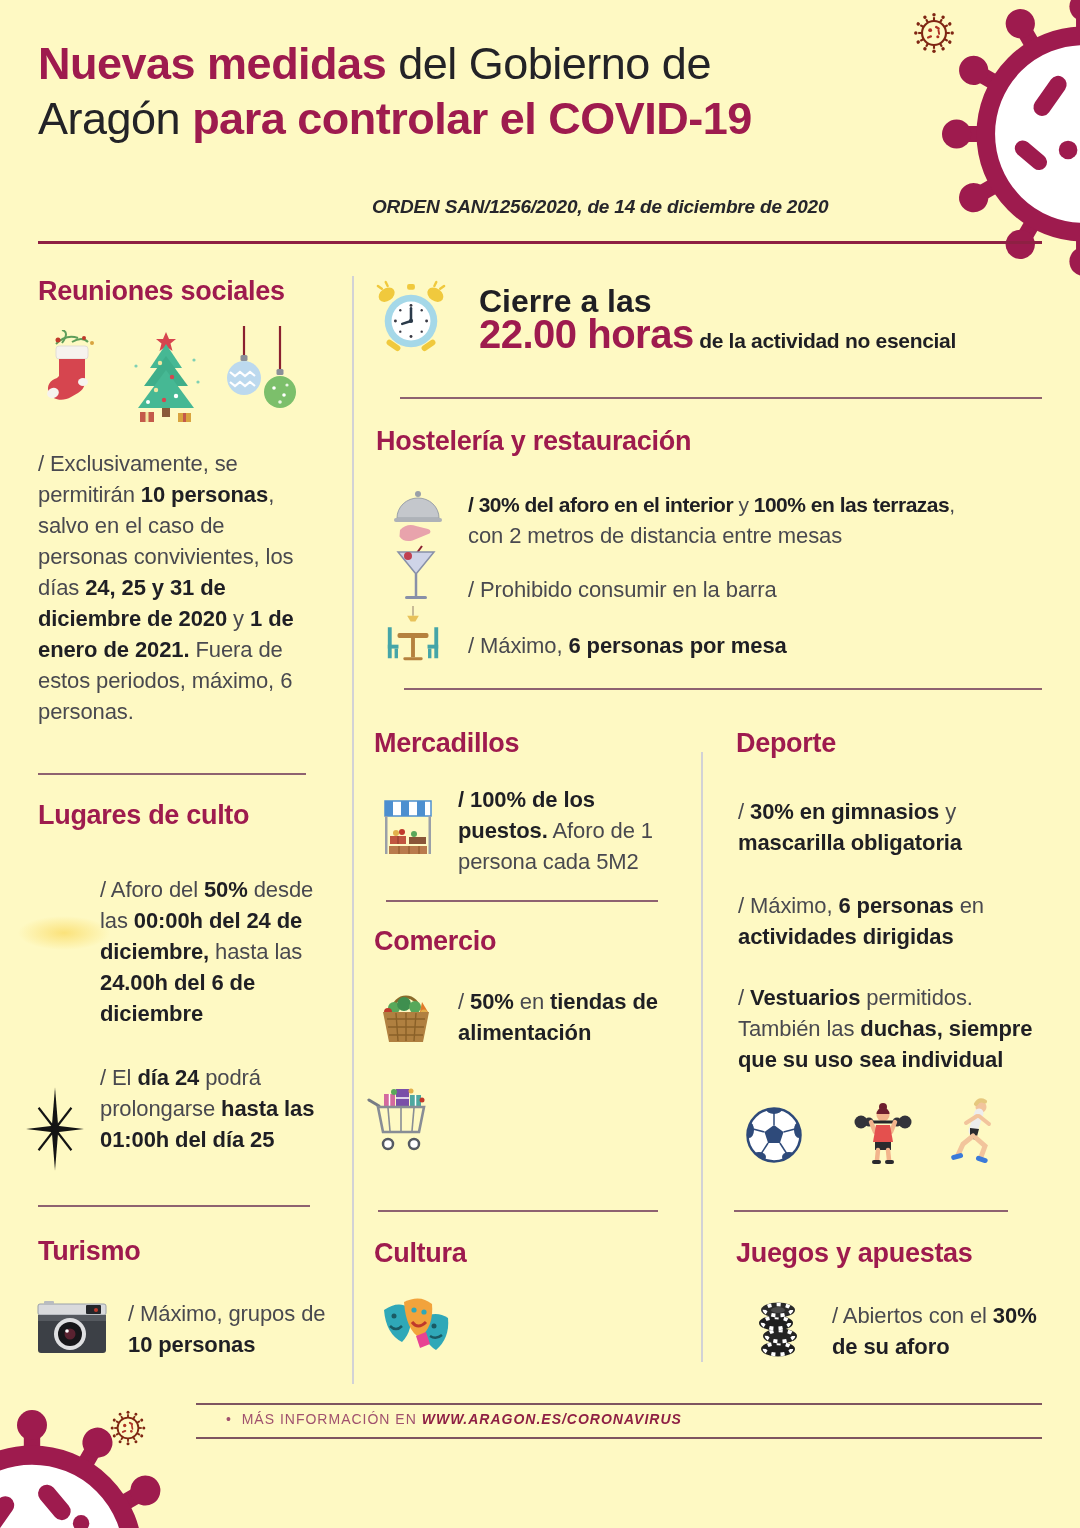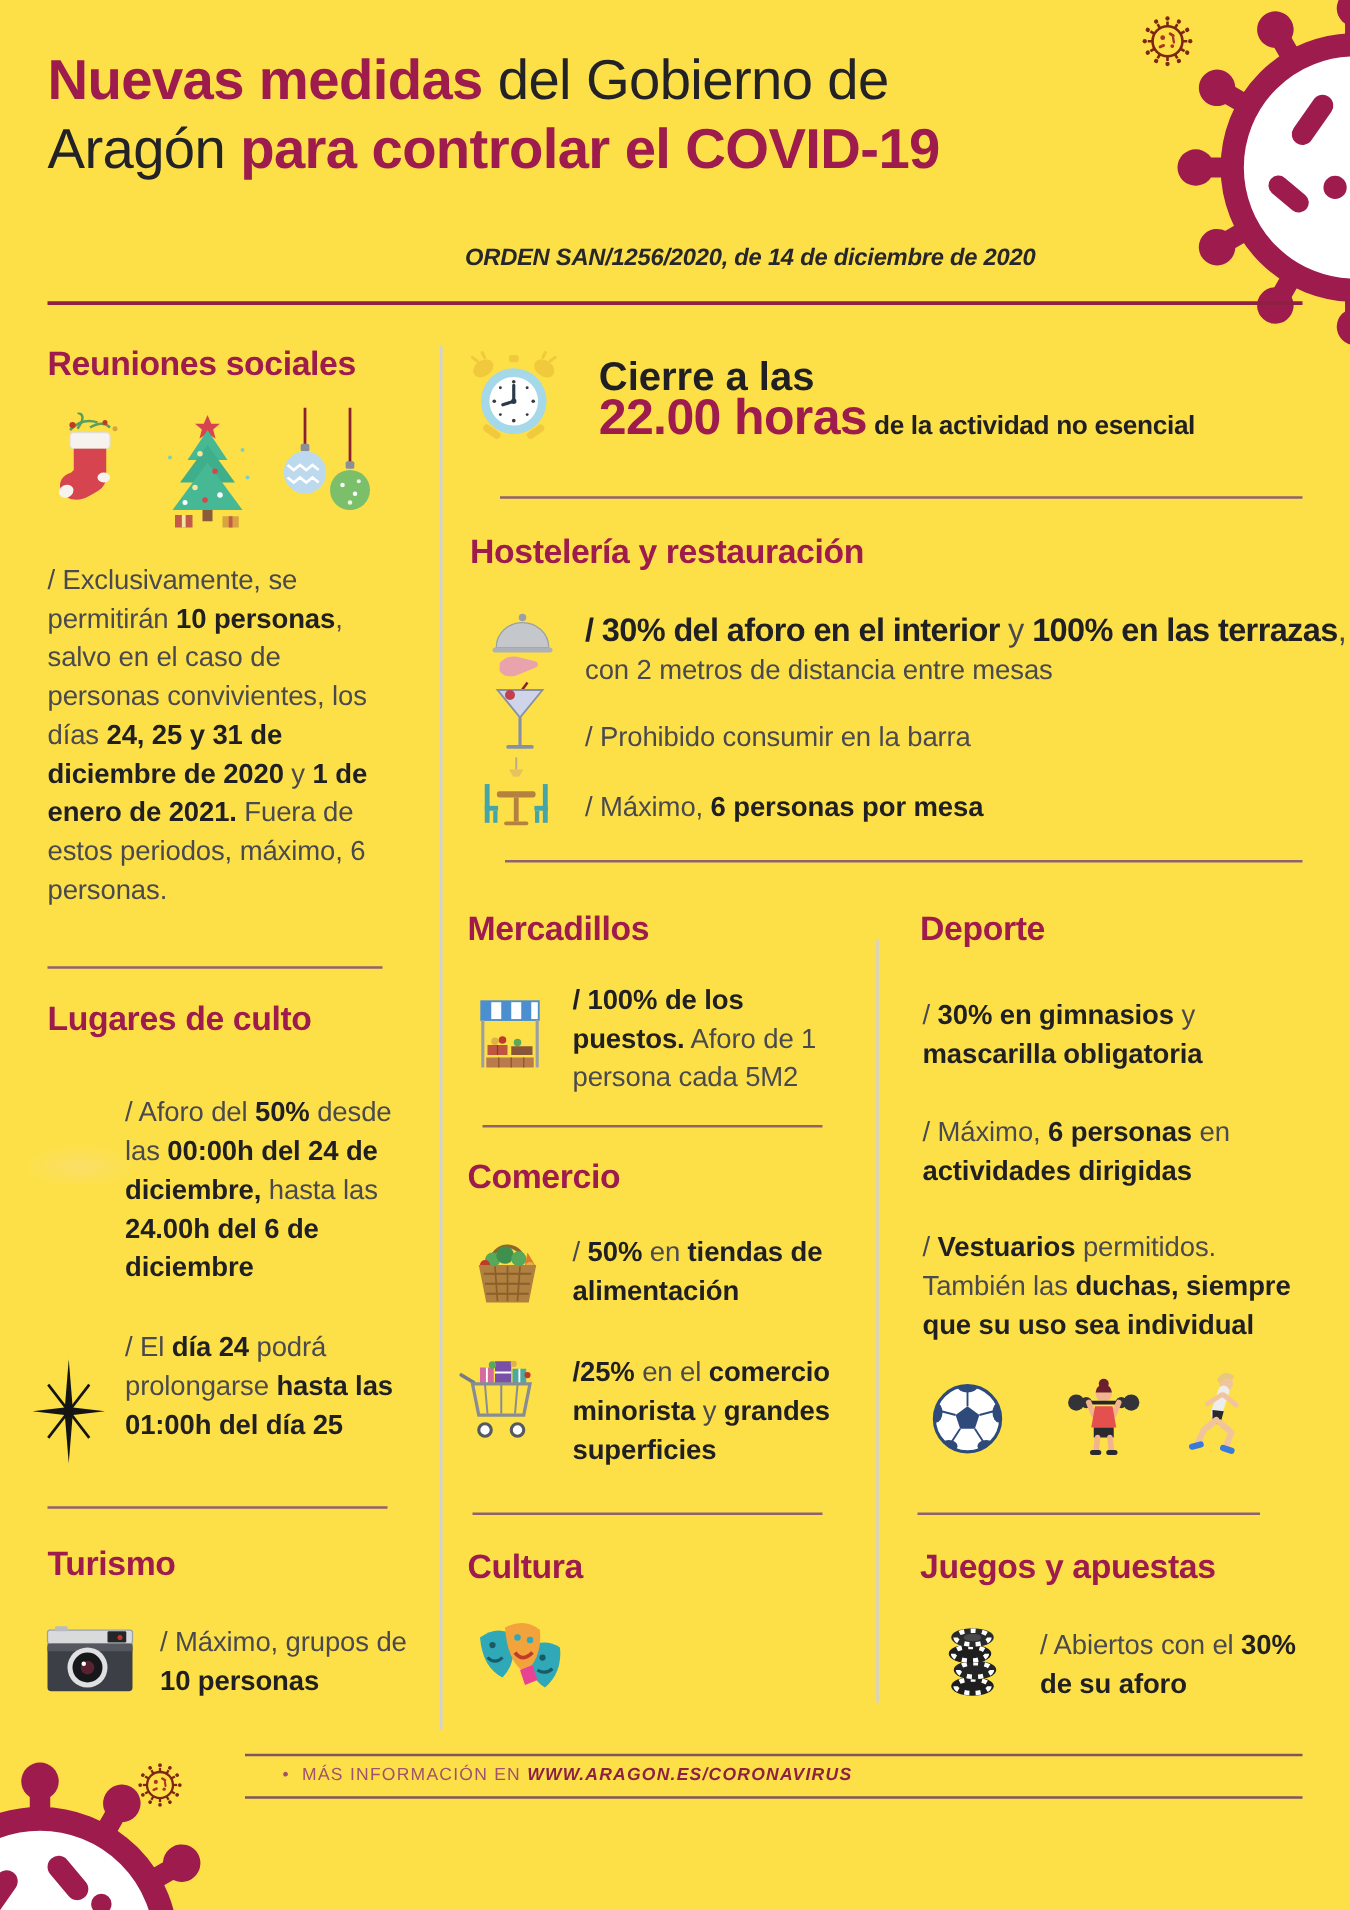--- a/index.html
+++ b/index.html
@@ -1,16 +1,16 @@
 <!DOCTYPE html>
 <html><head>
 <meta charset="utf-8">
 <style>
   html,body{margin:0;padding:0;background:#ffffff;}
-  #page{position:relative;width:1080px;height:1528px;background:#fde047;overflow:hidden;
+  #page{position:relative;width:1080px;height:1528px;background:#fef9c3;overflow:hidden;
         font-family:"Liberation Sans",sans-serif;color:#2a2a2e;}
   .abs{position:absolute;}
   .sec-title{font-size:27px;font-weight:bold;color:#9E1B4E;letter-spacing:-0.3px;}
   .txt{font-size:22px;line-height:31px;color:#49494f;letter-spacing:-0.1px;}
   .txt .b{font-weight:bold;color:#1F1F24;}
   .hline{position:absolute;height:2px;background:#8E6270;}
   .vline{position:absolute;width:2px;background:#D2D2D6;}
   .nowrap{white-space:nowrap;}
   
   .title{font-size:45px;line-height:55px;letter-spacing:-0.5px;color:#232327;}
@@ -328,21 +328,21 @@
   <div class="abs sec-title" style="left:376px;top:426px">Hostelería y restauración</div>
 
   <svg class="abs" style="left:390px;top:488px" width="56" height="54" viewBox="0 0 56 54">
     <circle cx="28" cy="6" r="3" fill="#9AA0A8"></circle>
     <path d="M7,30 A21,20 0 0 1 49,30 Z" fill="#C4C7CC" stroke="#9AA0A8"></path>
     <rect x="4" y="30" width="48" height="4" rx="2" fill="#AEB2B8"></rect>
     <path d="M10,42 q7,-7 16,-4 l12,3 q4,1.5 1.5,4.5 l-17,7 q-9,2 -13,-4 z" fill="#E8A3AC"></path>
   </svg>
 
   <div class="abs" style="left:468px;top:489px">
-    <div class="txt nowrap" style="font-size:26px;letter-spacing:-0.5px"><span class="b">/ 30% del aforo en el interior</span><span> y </span><span class="b">100% en las terrazas</span><span>,</span></div>
+    <div class="txt nowrap" style="font-size:21px;letter-spacing:-0.5px"><span class="b">/ 30% del aforo en el interior</span><span> y </span><span class="b">100% en las terrazas</span><span>,</span></div>
     <div class="txt"><span>con 2 metros de distancia entre mesas</span></div>
   </div>
 
   <svg class="abs" style="left:394px;top:544px" width="44" height="64" viewBox="0 0 44 64">
     <line x1="28" y1="2" x2="17" y2="17" stroke="#8A2030" stroke-width="2"></line>
     <polygon points="4,8 40,8 22,30" fill="#CFD4E8" stroke="#8890A8" stroke-width="1.5"></polygon>
     <circle cx="14" cy="12" r="4" fill="#C04050"></circle>
     <line x1="22" y1="30" x2="22" y2="52" stroke="#8890A8" stroke-width="2.5"></line>
     <rect x="11" y="52" width="22" height="3" rx="1.5" fill="#8890A8"></rect>
   </svg>
@@ -429,21 +429,20 @@
     </g>
     <line x1="3" y1="14" x2="13" y2="20" stroke="#777C84" stroke-width="3" stroke-linecap="round"></line>
     <polygon points="12,21 58,21 53,46 17,46" fill="none" stroke="#888D95" stroke-width="2.6"></polygon>
     <line x1="22" y1="22" x2="24" y2="45" stroke="#888D95" stroke-width="1.6"></line>
     <line x1="35" y1="22" x2="35" y2="45" stroke="#888D95" stroke-width="1.6"></line>
     <line x1="48" y1="22" x2="46" y2="45" stroke="#888D95" stroke-width="1.6"></line>
     <circle cx="22" cy="58" r="5" fill="#FFFFFF" stroke="#555A62" stroke-width="2.5"></circle>
     <circle cx="48" cy="58" r="5" fill="#FFFFFF" stroke="#555A62" stroke-width="2.5"></circle>
   </svg>
 
-  <p class="abs txt" style="left:458px;top:1082px;width:242px;margin:0"><span class="b">/25%</span><span> en el </span><span class="b">comercio minorista</span><span> y </span><span class="b">grandes superficies</span></p>
 
   <div class="hline" style="left:378px;top:1210px;width:280px"></div>
 
   <div class="abs sec-title" style="left:374px;top:1238px">Cultura</div>
 
   <svg class="abs" style="left:378px;top:1292px" width="76" height="70" viewBox="0 0 76 70">
     <path d="M6,18 Q20,8 32,16 Q36,38 24,50 Q8,42 6,18 Z" fill="#2FA8B8"></path>
     <circle cx="16" cy="24" r="2.5" fill="#1A5A64"></circle>
       <path d="M12,34 Q18,40 24,34" stroke="#1A5A64" stroke-width="2.5" fill="none"></path>
     <path d="M44,26 Q58,18 70,26 Q72,46 58,58 Q44,50 44,26 Z" fill="#2FA8B8"></path>

